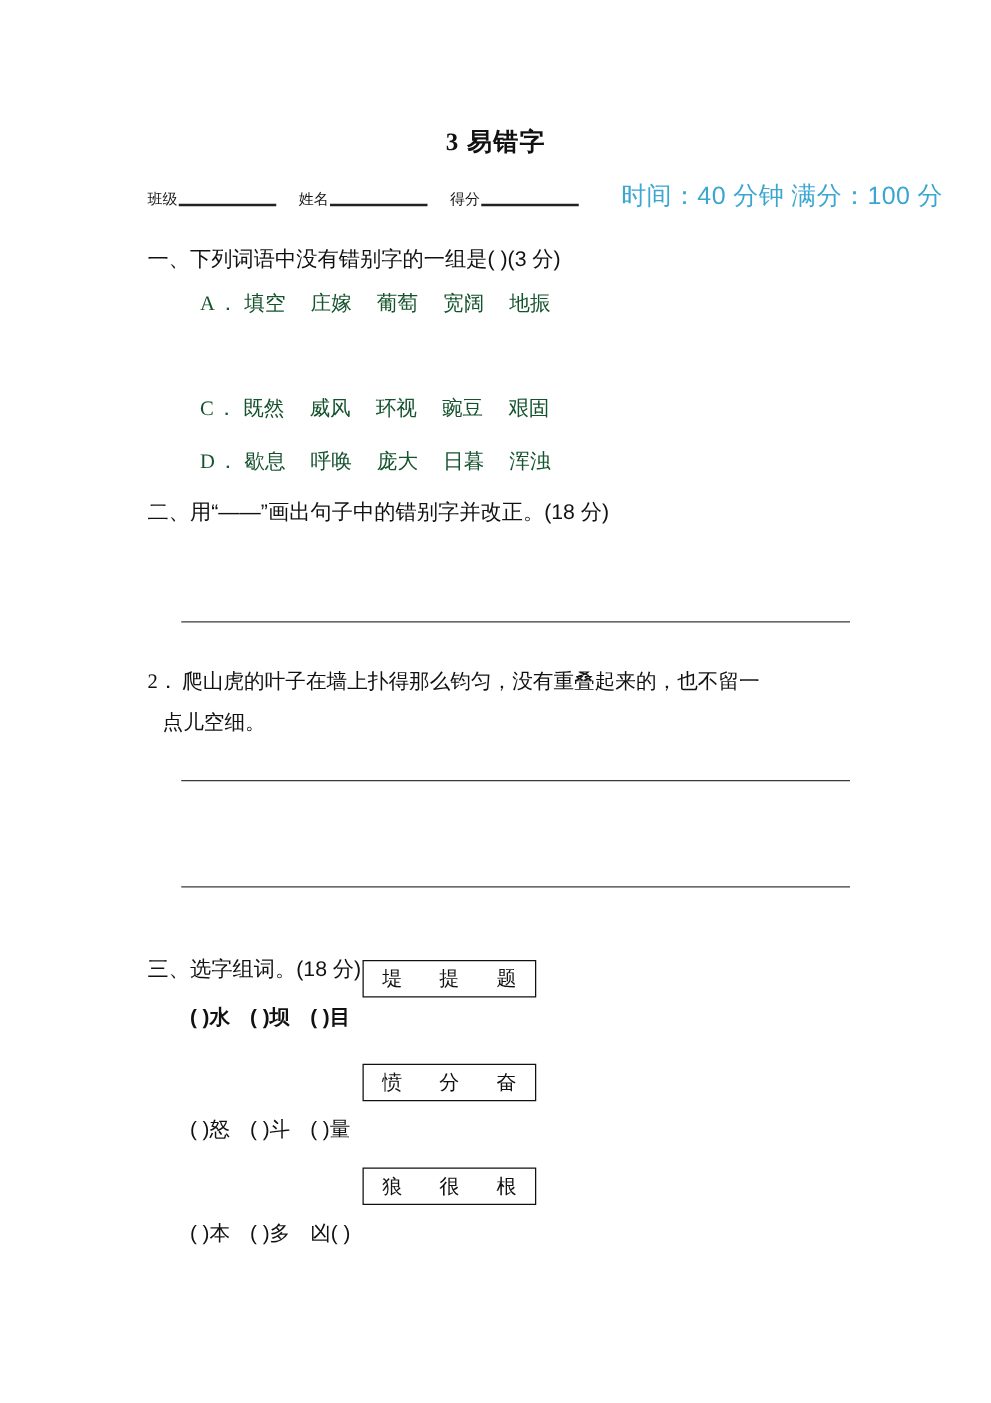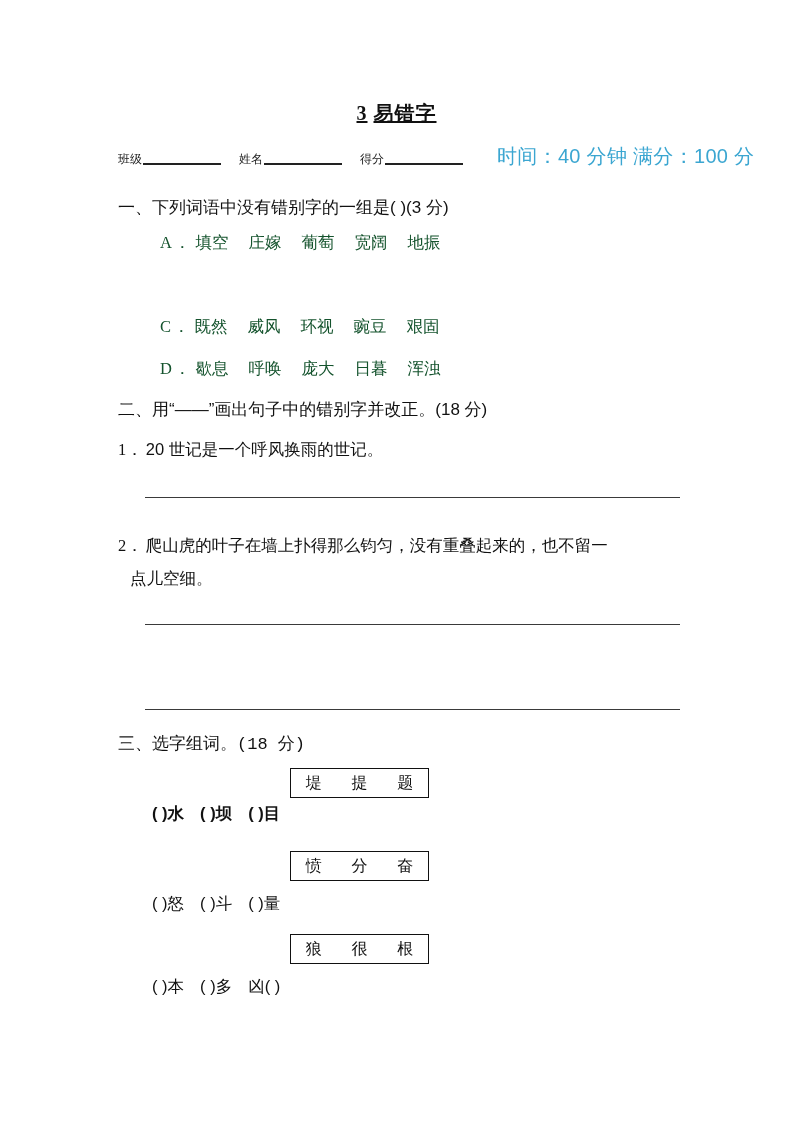--- a/index.html
+++ b/index.html
@@ -28,21 +28,20 @@
     position: absolute;
     left: 0;
     top: 100px;
     width: 793px;
     text-align: center;
     font-family: "Liberation Sans", "DejaVu Sans", sans-serif;
     font-weight: bold;
     font-size: 20px;
     letter-spacing: 1px;
     color: #111;
-    text-decoration: underline;
   }
   .doc-title .num {
     font-family: "Liberation Serif", serif;
     font-weight: bold;
     margin-right: 6px;
   }
 
   
   .info-row {
     position: absolute;
@@ -186,33 +185,30 @@
   </div>
 
   <div class="opt-row" style="top:358px;">
     <span class="letter">D</span><span class="dot">．</span><span class="word">歇息</span><span class="word">呼唤</span><span class="word">庞大</span><span class="word">日暮</span><span class="word">浑浊</span>
   </div>
 
   <div class="sec-head" style="top:398px;">
     <span>二、</span><span>用“——”画出句子中的错别字并改正。(18 分)</span>
   </div>
 
-  <div class="q-item" style="top:432px;">
-    <span class="qnum">1．</span><span>20 世记是一个呼风换雨的世记。</span>
-  </div>
   <div class="answer-rule" style="top:497px;"></div>
 
   <div class="q-item" style="top:528px;">
     <span class="qnum">2．</span><span>爬山虎的叶子在墙上扑得那么钧匀，没有重叠起来的，也不留一</span><span class="qline2">点儿空细。</span>
   </div>
   <div class="answer-rule" style="top:624px;"></div>
 
   <div class="answer-rule" style="top:709px;"></div>
 
-  <div class="sec-head" style="top:732px;font-family:Liberation Mono, monospace;">
+  <div class="sec-head" style="top:764px;">
     <span>三、</span><span>选字组词。(18 分)</span>
   </div>
 
   <div class="char-box" style="top:768px;">
     <span>堤</span>
       <span>提</span>
       <span>题</span>
   </div>
   <div class="blank-row" style="top:803px;font-weight:bold;">
     <span class="cell"><span>(        )</span><span>水</span></span><span class="cell"><span>(        )</span><span>坝</span></span><span class="cell"><span>(        )</span><span>目</span></span>

